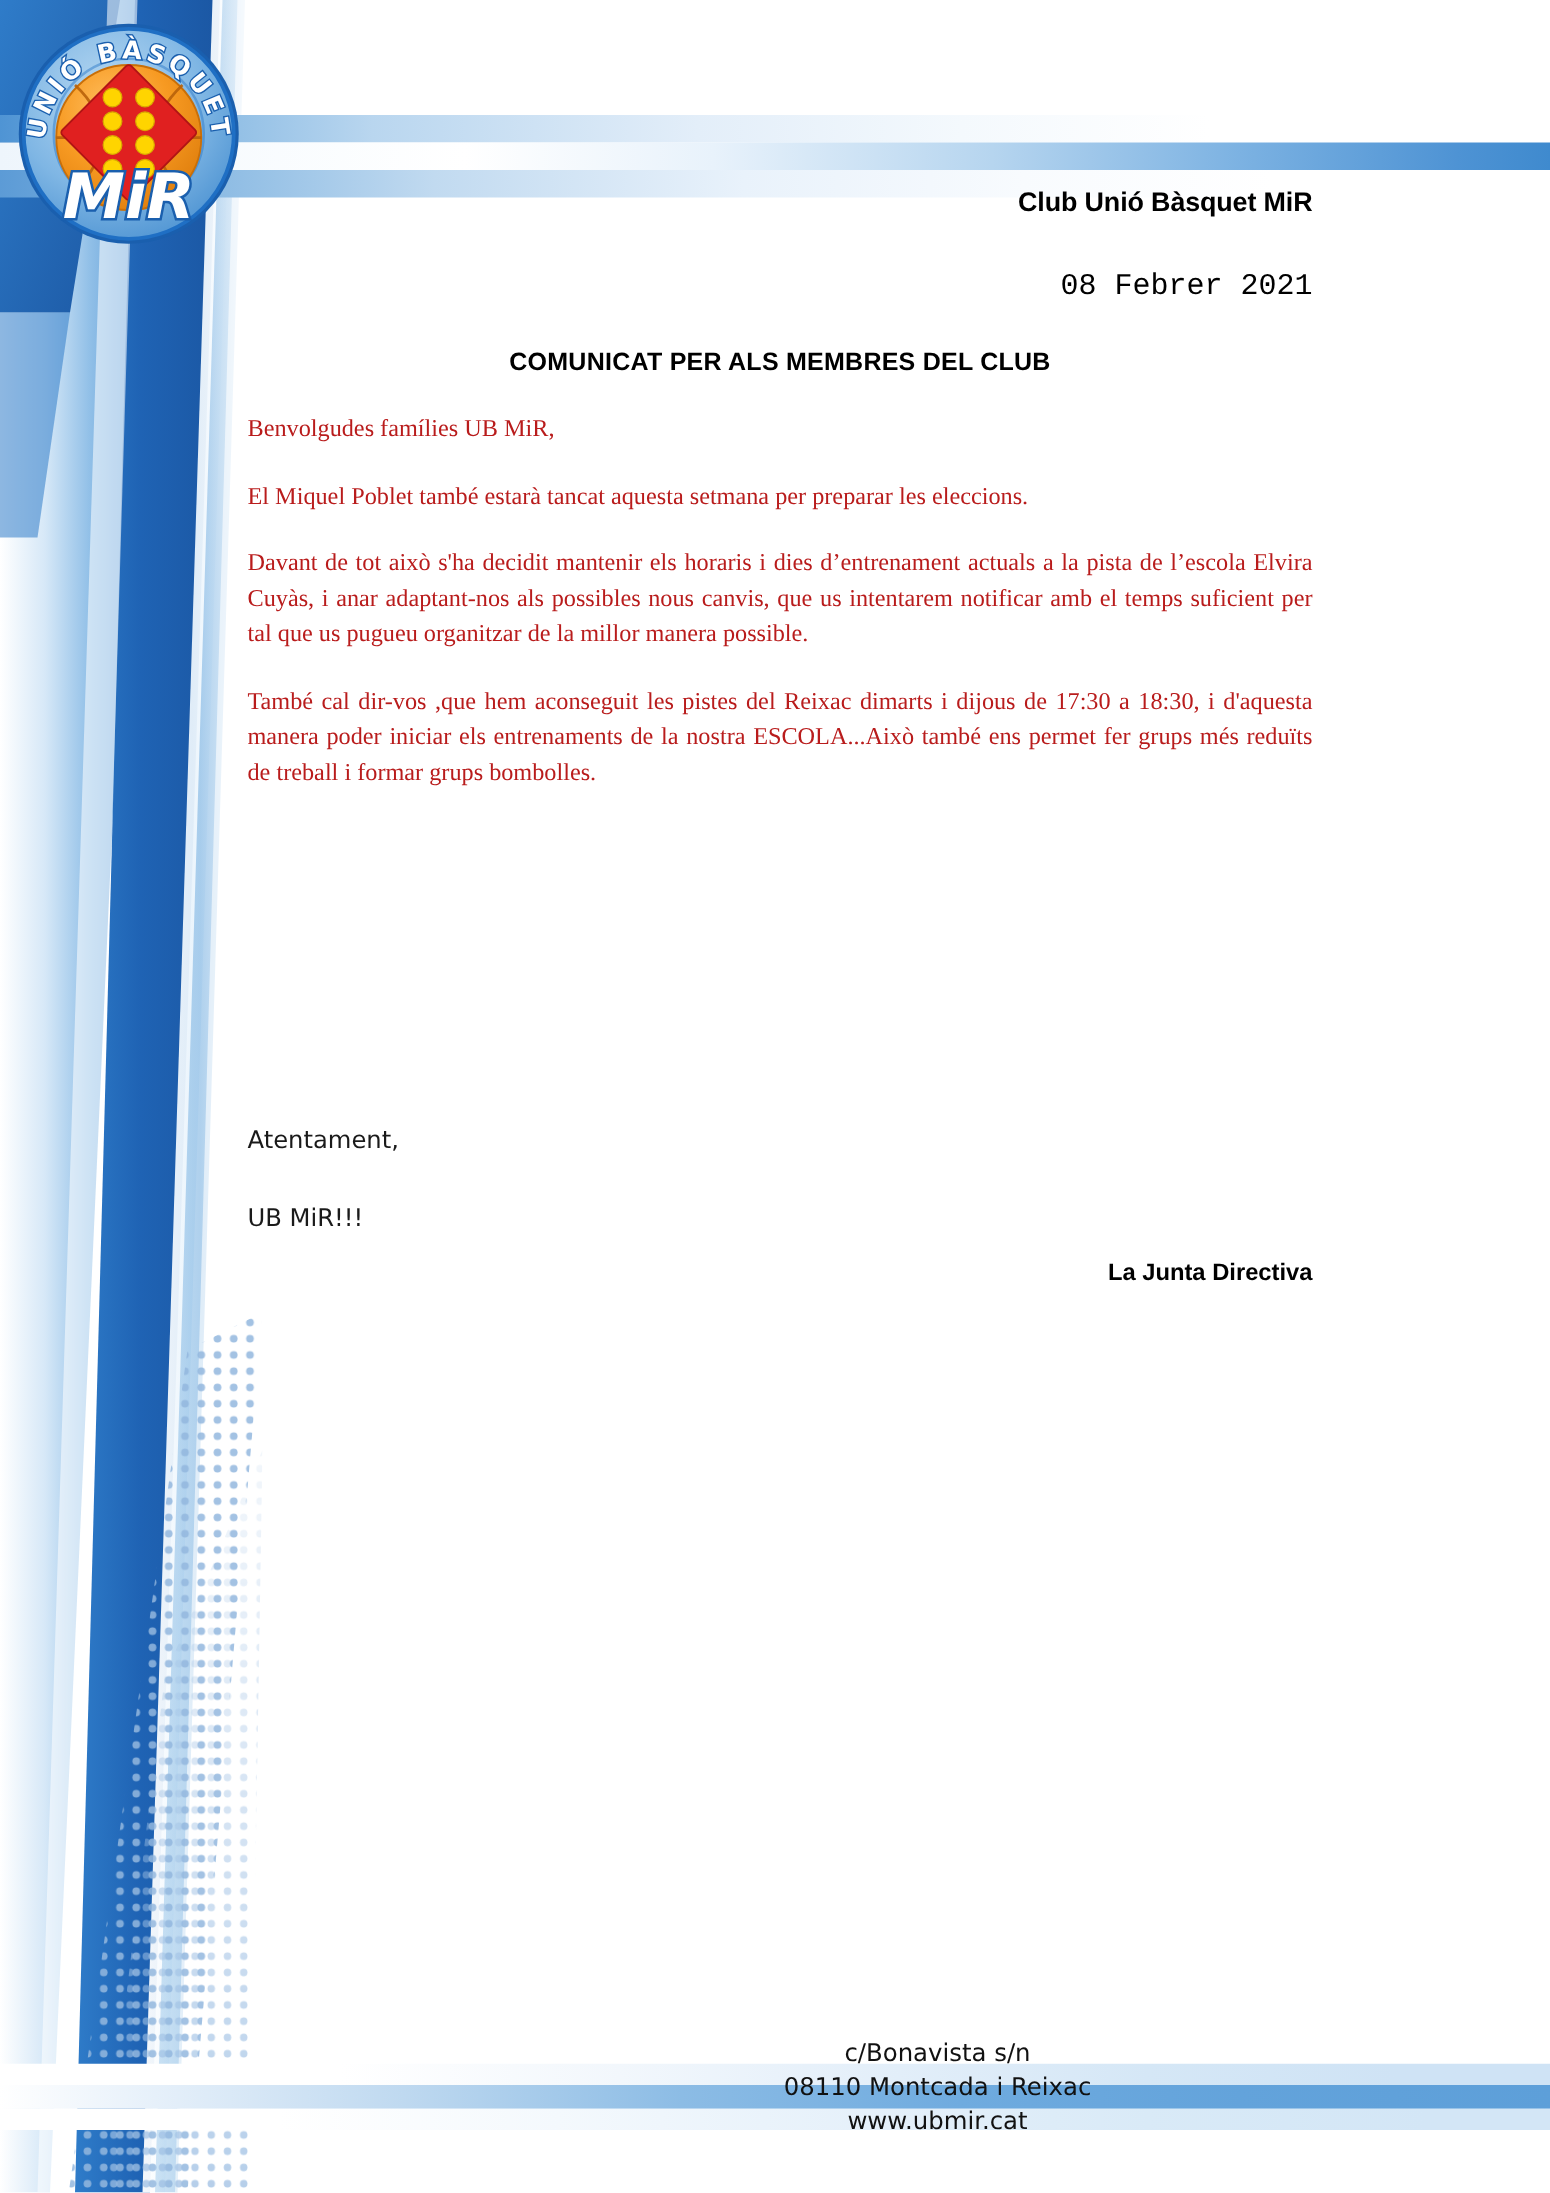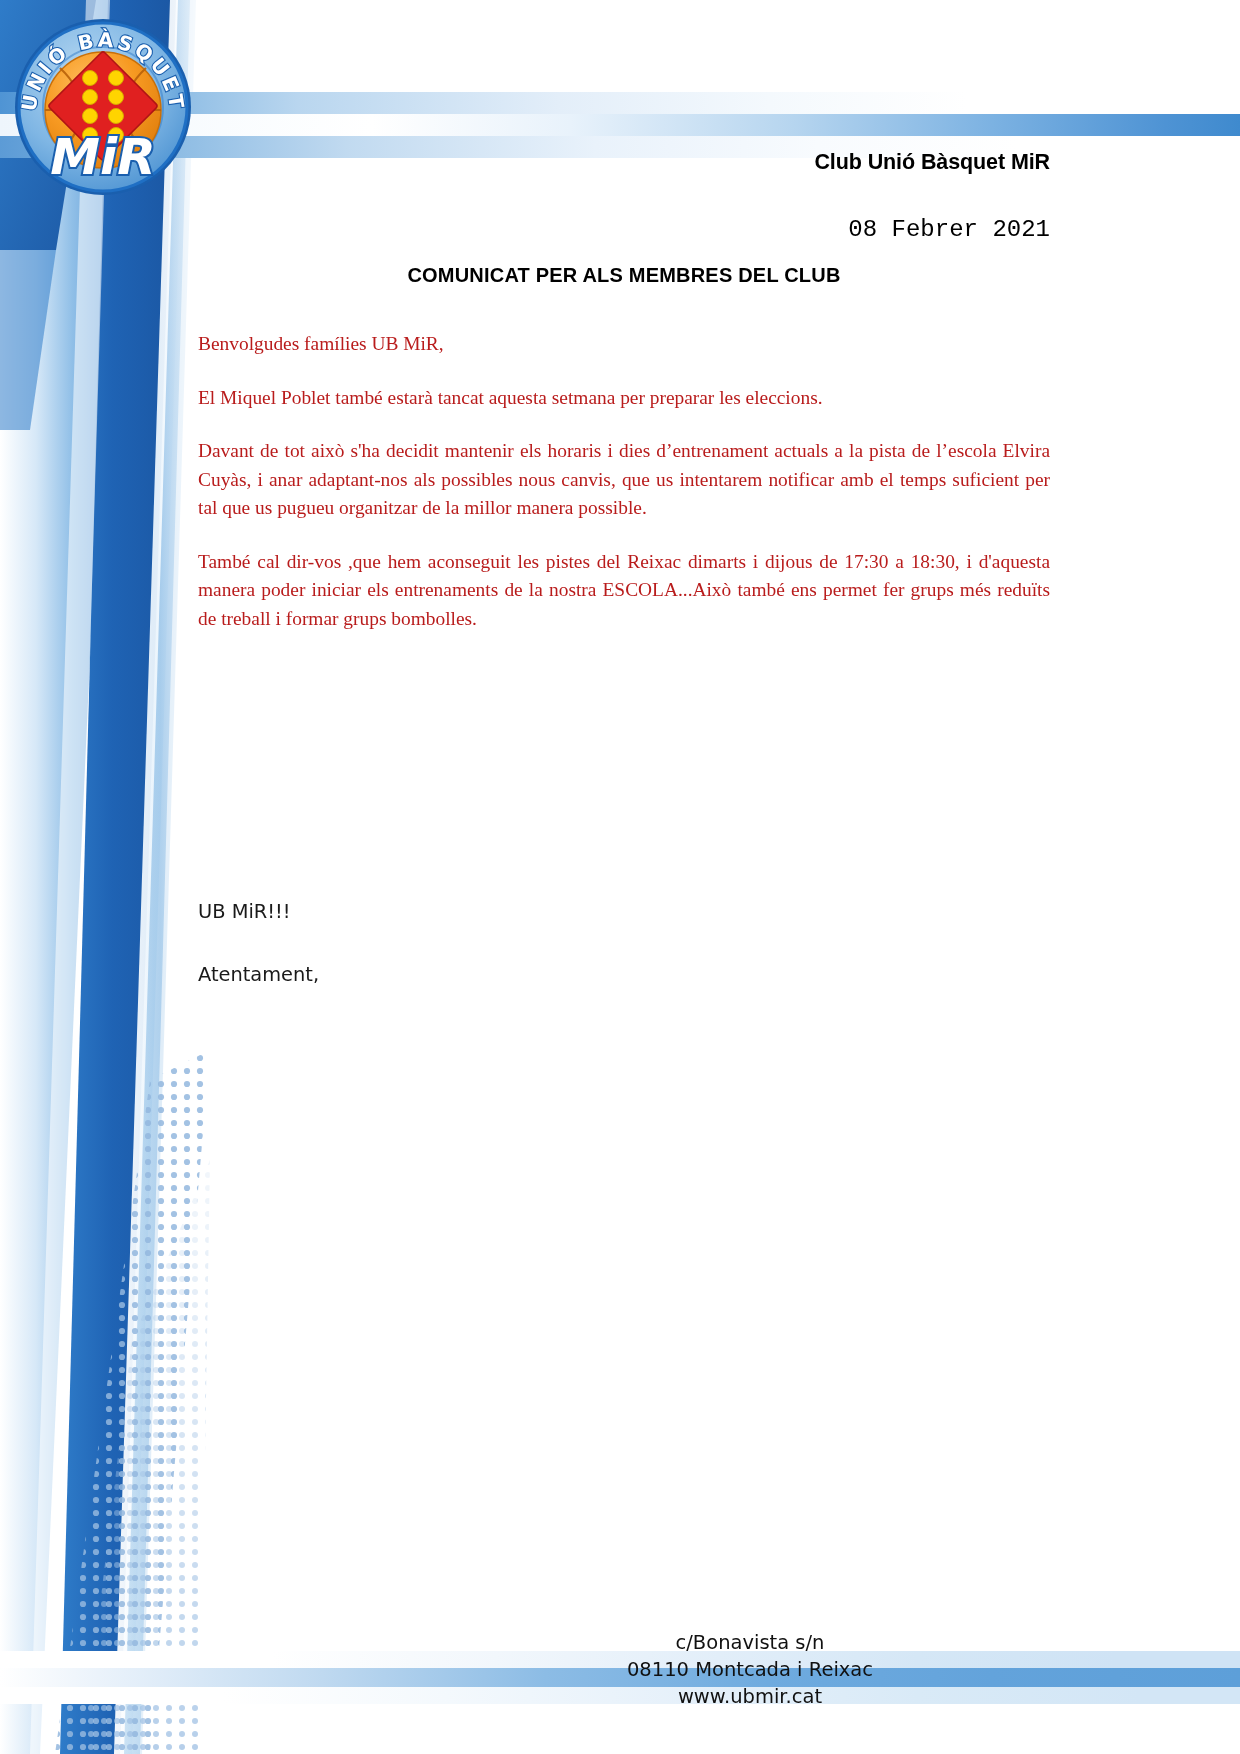--- a/index.html
+++ b/index.html
@@ -123,21 +123,21 @@
     width: 100%;
     font-family: Liberation Mono, monospace;
   }
 
   .doc-heading {
     text-align: center;
     font-weight: bold;
     font-size: 20px;
     color: #000;
     position: absolute;
-    top: 264px;
+    top: 279px;
     left: 0;
     width: 100%;
     font-family: "Liberation Sans", "DejaVu Sans", sans-serif;
     letter-spacing: 0.2px;
   }
 
   .body-block {
     position: absolute;
     top: 330px;
     left: 0;
@@ -343,22 +343,23 @@
   <div class="doc-heading">COMUNICAT PER ALS MEMBRES DEL CLUB</div>
 
   <div class="body-block">
     <p class="para noindent">Benvolgudes famílies UB MiR,</p>
     <p class="para noindent">El Miquel Poblet també estarà tancat aquesta setmana per preparar les eleccions.</p>
     <p class="para">Davant de tot això s'ha decidit mantenir els horaris i dies d’entrenament actuals a la pista de l’escola Elvira Cuyàs, i anar adaptant-nos als possibles nous canvis, que us intentarem notificar amb el temps suficient per tal que us pugueu organitzar de la millor manera possible.</p>
     <p class="para">També cal dir-vos ,que hem aconseguit les pistes del Reixac dimarts i dijous de 17:30 a 18:30, i d'aquesta manera poder iniciar els entrenaments de la nostra ESCOLA...Això també ens permet fer grups més reduïts de treball i formar grups bombolles.</p>
   </div>
 
   <div class="sign-block">
+    <p class="sign-line">Atentament,</p>
     <p class="sign-line">UB MiR!!!</p>
-    <p class="sign-line">Atentament,</p>
+    <p class="junta">La Junta Directiva</p>
   </div>
 </div>
 
 <div class="footer">
   <div>c/Bonavista s/n</div>
   <div>08110 Montcada i Reixac</div>
   <div>www.ubmir.cat</div>
 </div>
 
 </body></html>

